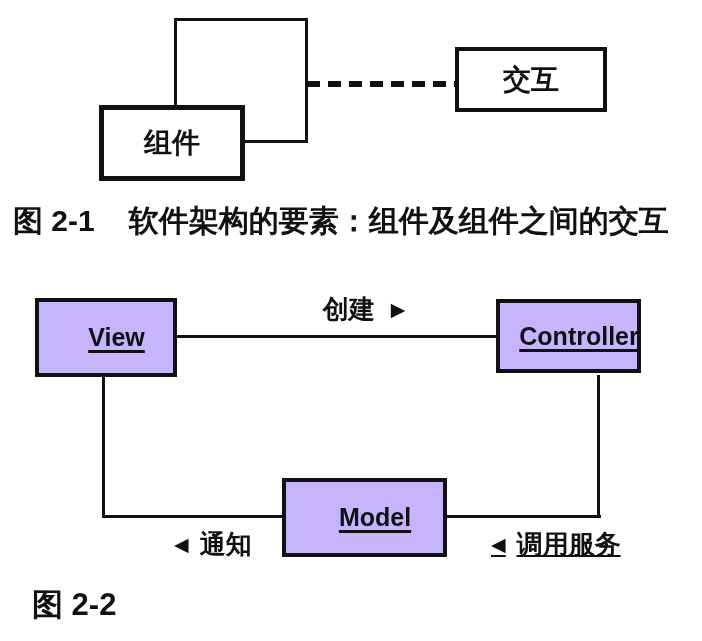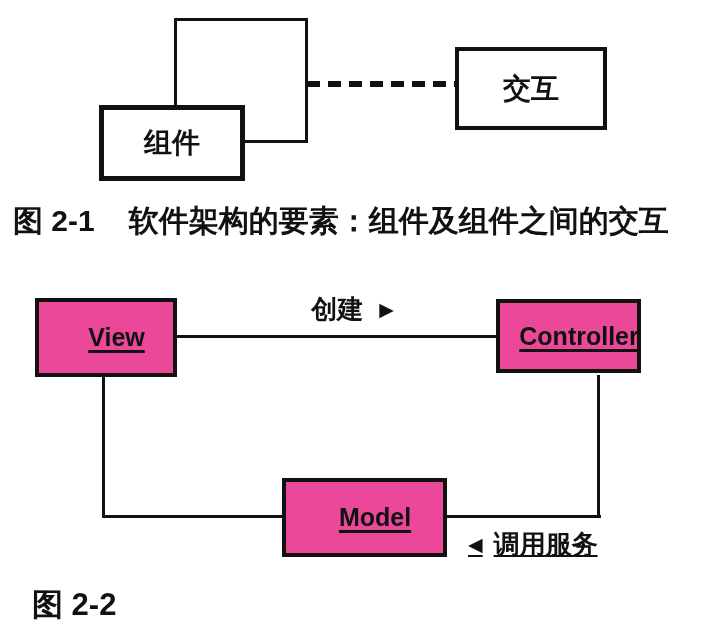--- a/index.html
+++ b/index.html
@@ -19,21 +19,21 @@
     left: 174px; top: 18px; width: 134px; height: 125px;
     border: 3px solid #111; background: #fff; z-index: 1;
   }
   .component-box {
     left: 99px; top: 105px; width: 146px; height: 76px;
     border: 5px solid #111; background: #fff; z-index: 2;
     display: flex; align-items: center; justify-content: center;
     font-size: 28px; font-weight: bold;
   }
   .interaction-box {
-    left: 455px; top: 47px; width: 152px; height: 83px;
+    left: 455px; top: 47px; width: 152px; height: 65px;
     border: 4px solid #111; background: #fff; z-index: 2;
     display: flex; align-items: center; justify-content: center;
     font-size: 28px; font-weight: bold;
   }
   .dashed-connector {
     left: 307px; top: 81px; width: 148px; height: 6px; z-index: 1;
     background: repeating-linear-gradient(90deg, #111 0 13px, transparent 13px 21px);
   }
   .caption1 {
     left: 13px; top: 201px; width: 680px;
@@ -41,21 +41,21 @@
     display: flex; gap: 34px; white-space: nowrap;
   }
   .caption2 {
     left: 32px; top: 584px; width: 660px;
     font-size: 31px; font-weight: bold; line-height: 41px;
     display: flex; gap: 33px; white-space: nowrap;
   }
 
   
   .node {
-    border: 4px solid #111; background: #ec4899; z-index: 2;
+    border: 4px solid #111; background: #c4b5fd; z-index: 2;
     display: flex; align-items: center; justify-content: center;
     font-size: 25px; font-weight: bold; padding-left: 21px;
   }
   .node .u {
     text-decoration: underline;
     text-decoration-thickness: 2.5px;
     text-underline-offset: 4px;
   }
   .view-box       { left: 35px;  top: 298px; width: 142px; height: 79px; }
   .controller-box { left: 496px; top: 299px; width: 145px; height: 74px; }
@@ -63,21 +63,21 @@
 
   .line { background: #111; z-index: 1; }
   .line-create { left: 177px; top: 335px; width: 351px; height: 3px; }
   .vline-view  { left: 102px; top: 377px; width: 3px;  height: 141px; }
   .hline-left  { left: 102px; top: 515px; width: 182px; height: 3px; }
   .hline-right { left: 421px; top: 515px; width: 180px; height: 3px; }
   .vline-ctrl  { left: 597px; top: 375px; width: 3px;  height: 143px; }
 
   .edge-label {
     z-index: 3; font-size: 26px; font-weight: bold;
-    white-space: nowrap; line-height: 30px;
+    white-space: nowrap; line-height: 30px; padding-left: 23px;
   }
   .edge-label .tri { font-size: 19px; vertical-align: 2px; }
   .lbl-create { left: 177px; top: 294px; width: 351px; text-align: center; }
   .lbl-create .tri { margin-left: 16px; }
   .lbl-read   { left: 151px; top: 463px; }
   .lbl-read .tri { margin-left: 11px; }
   .lbl-notify { left: 151px; top: 529px; }
   .lbl-notify .tri { margin-right: 11px; }
   .lbl-call   { left: 468px; top: 529px; text-decoration: underline; }
   .lbl-call .tri { margin-right: 11px; }
@@ -112,20 +112,23 @@
   <div class="abs node controller-box">
     <span class="u">Controller</span>
   </div>
   <div class="abs node model-box">
     <span class="u">Model</span>
   </div>
 
   <div class="abs edge-label lbl-create">
     <span>创建</span><span class="tri">▶</span>
   </div>
+  <div class="abs edge-label lbl-notify">
+    <span class="tri">◀</span><span>通知</span>
+  </div>
   <div class="abs edge-label lbl-call">
     <span class="tri">◀</span><span>调用服务</span>
   </div>
 
   <div class="abs caption2">
     <span>图 2-2</span>
   </div>
 
 </div>
 

